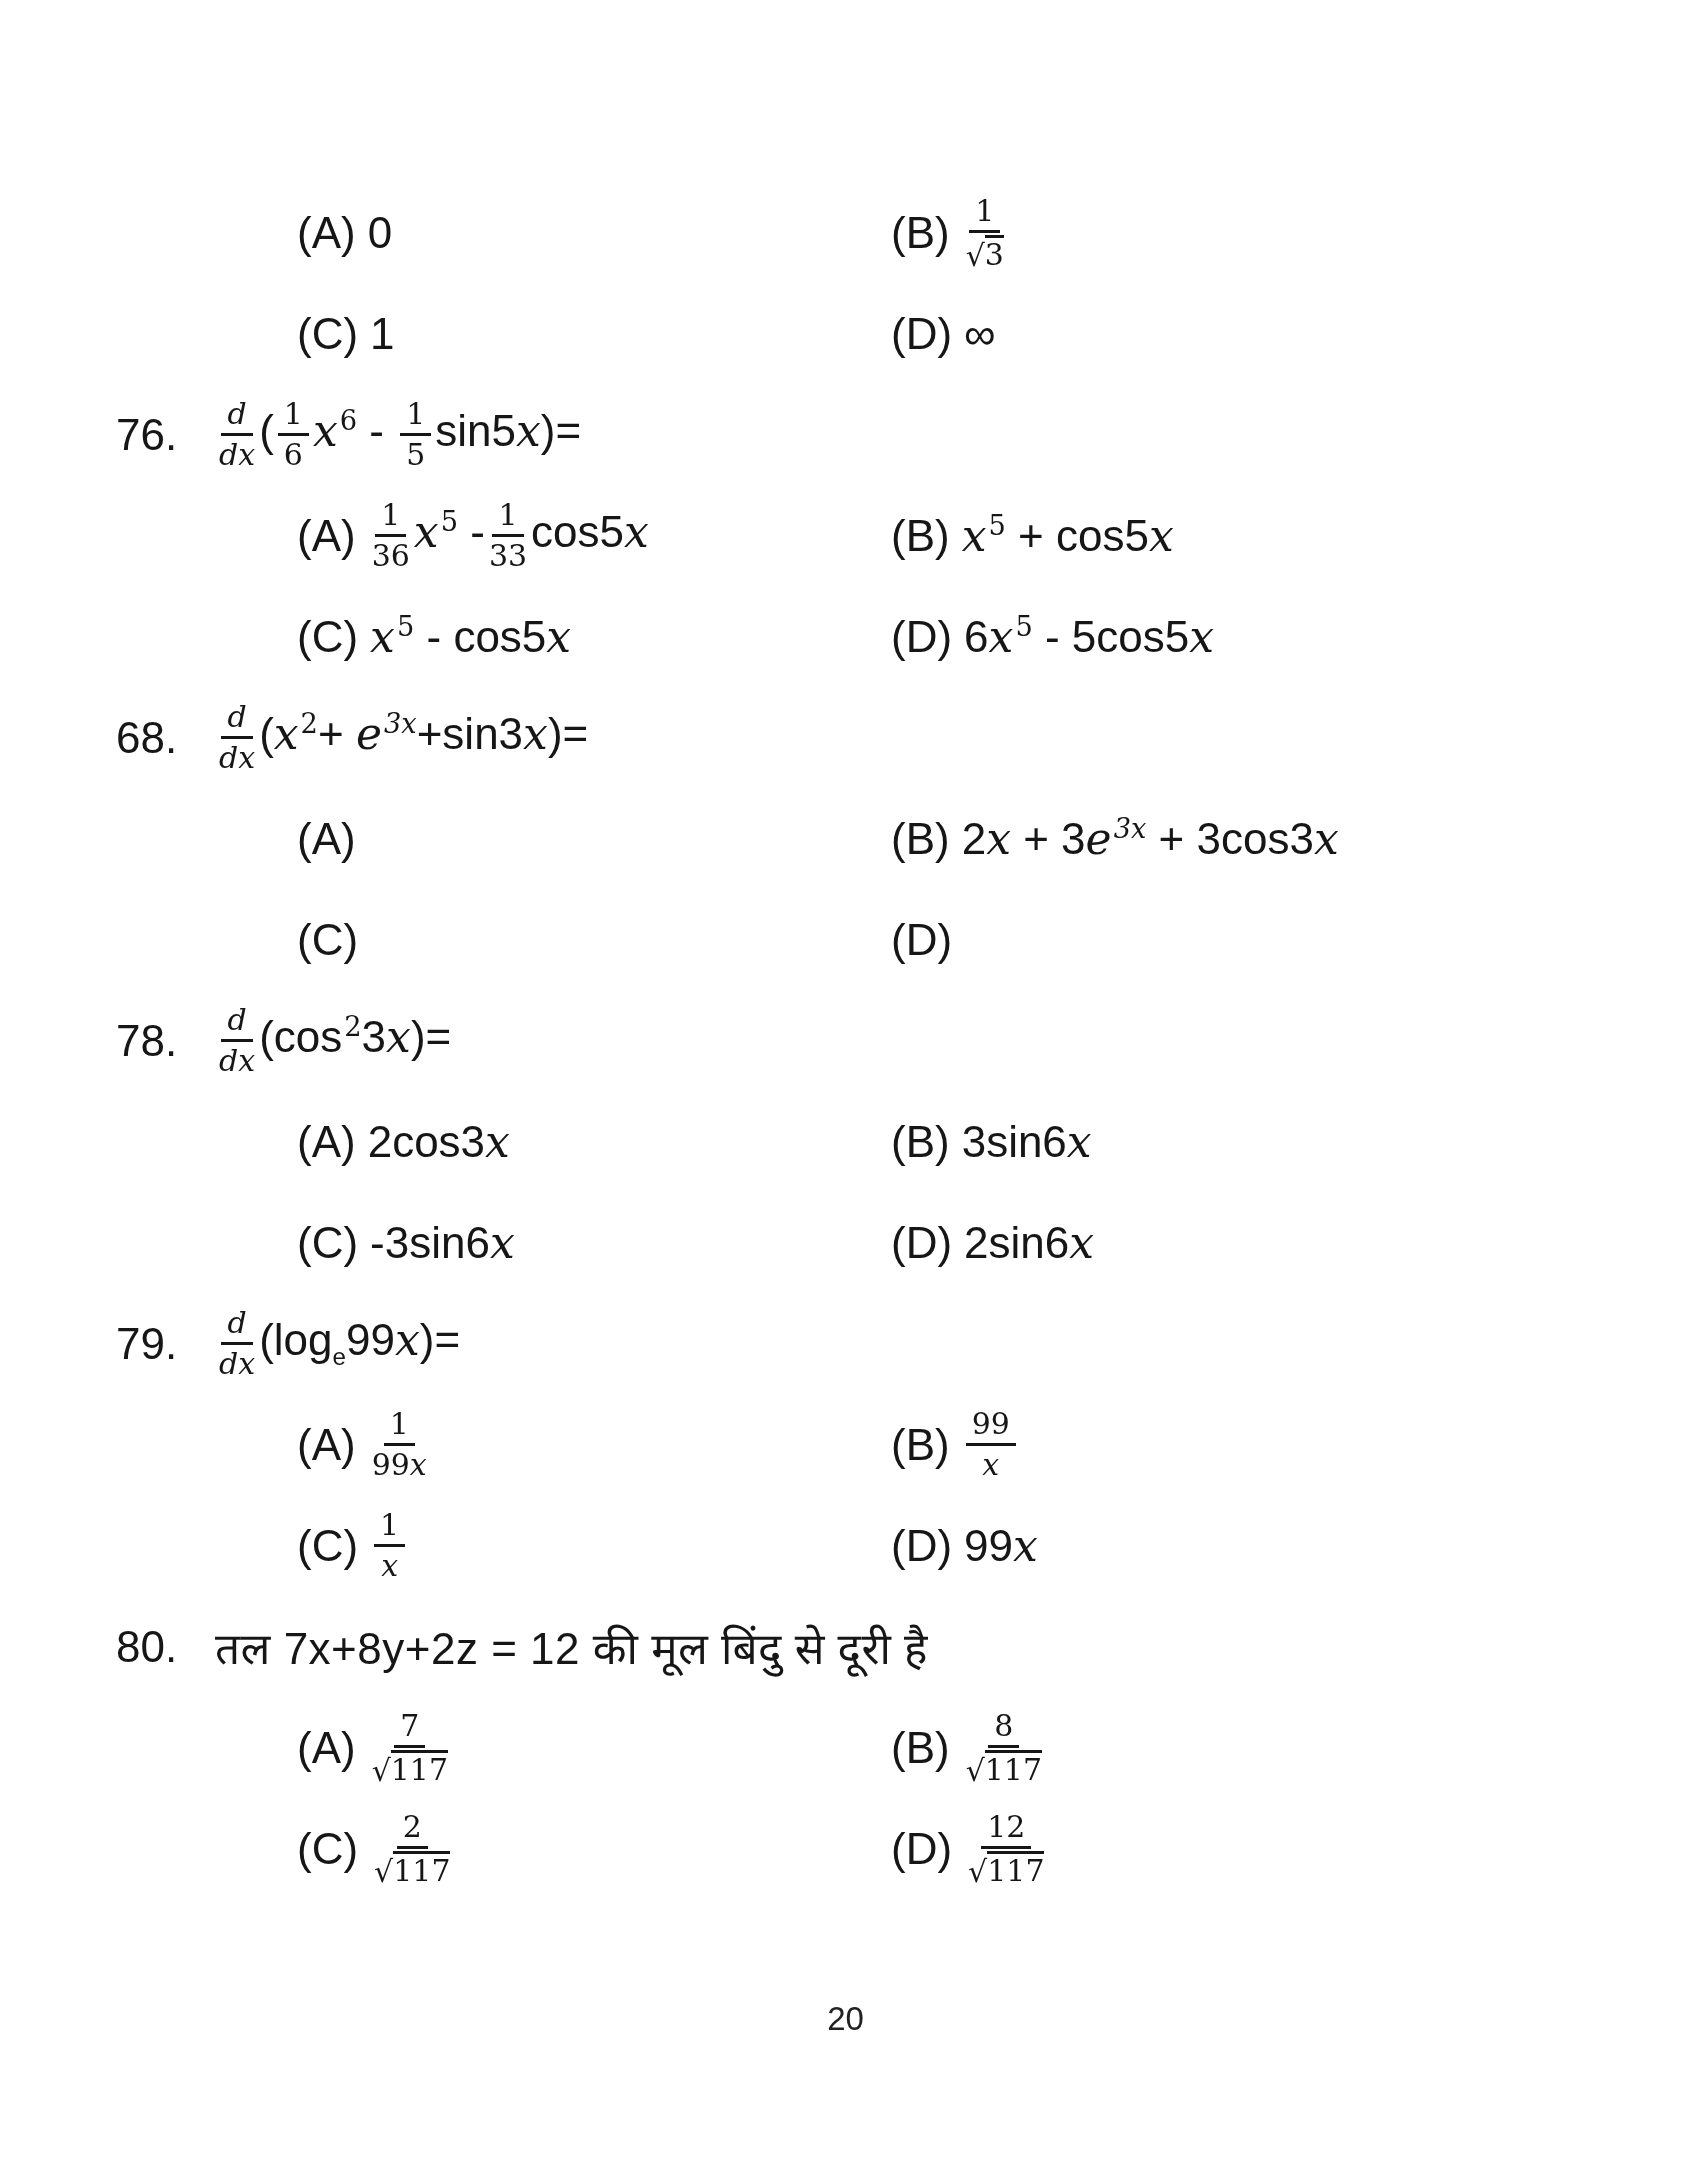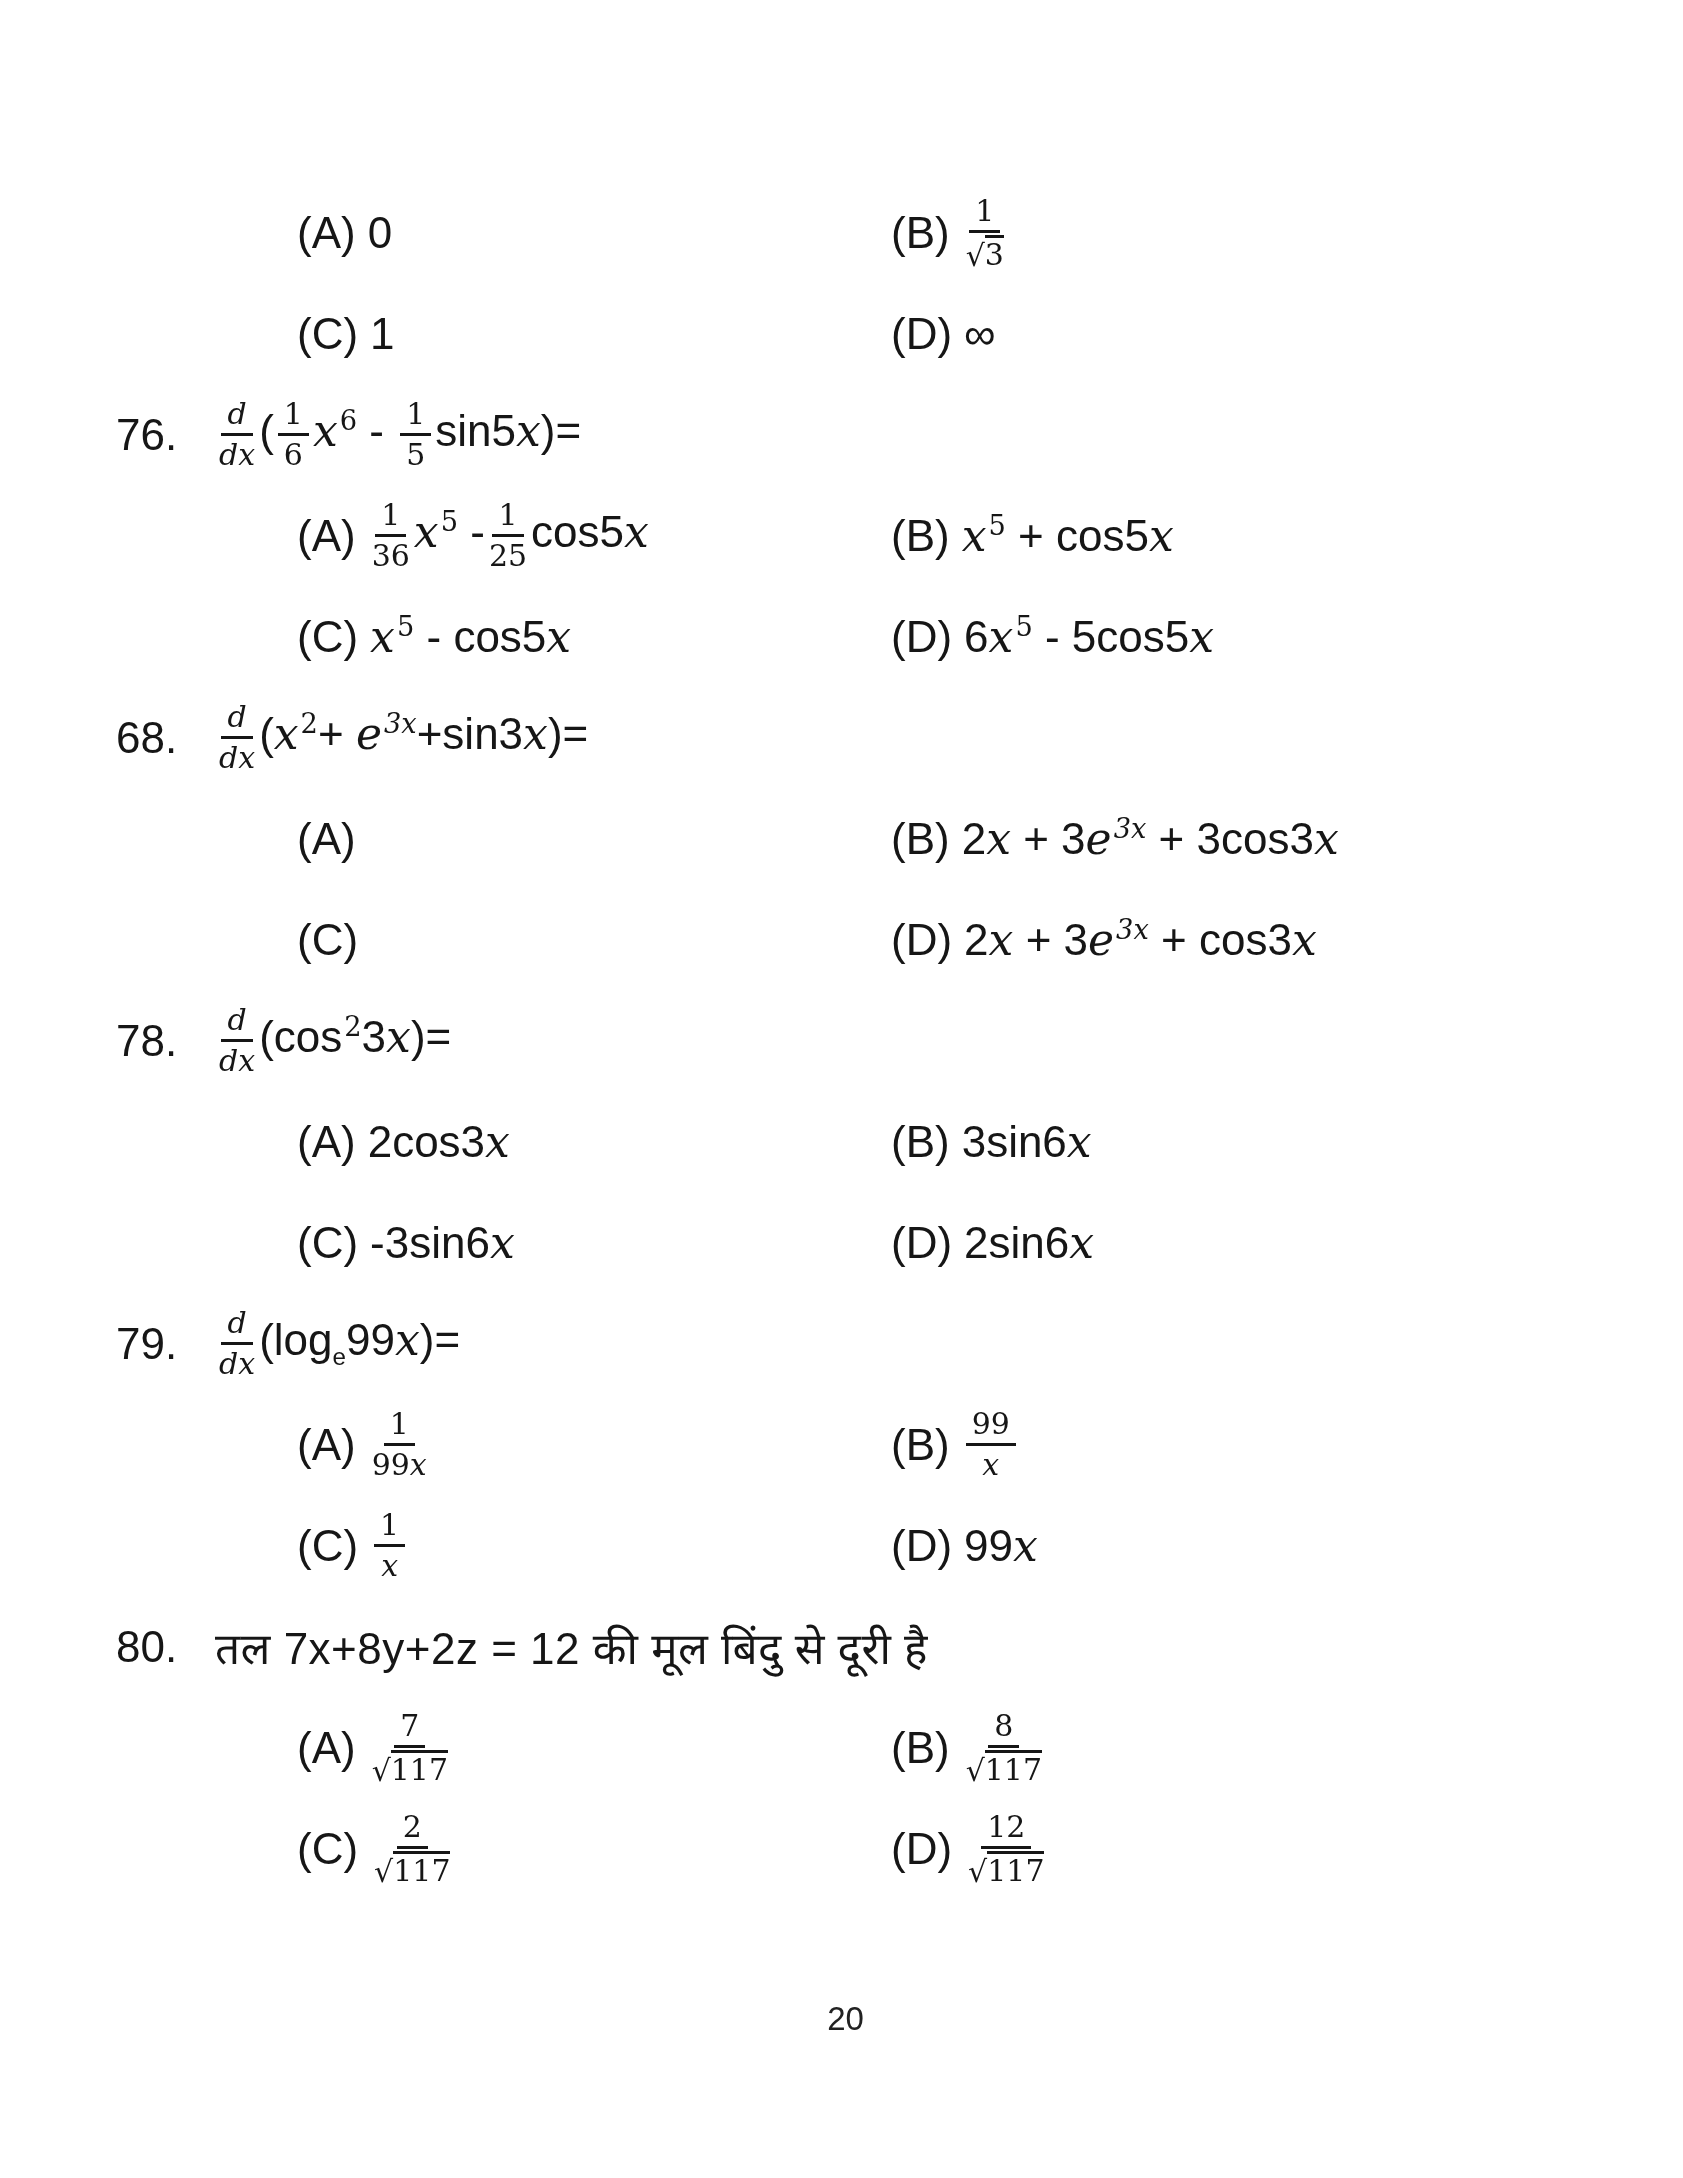--- a/index.html
+++ b/index.html
@@ -134,21 +134,21 @@
             </span><span class="mtxt">sin5</span><span class="mvar">x</span><span class="mtxt">)=</span></span>
         </div>
         <div class="opts">
           <div class="opt">
             <span class="olabel">(A)</span>
             <span class="omath"><span class="mfrac">
                 <span class="mnum"><span class="mtxt">1</span></span>
                 <span class="mden"><span class="mtxt">36</span></span>
               </span><span class="mvar">x</span><sup class="msup"><span class="mtxt">5</span></sup><span class="mtxt">  -</span><span class="mfrac">
                 <span class="mnum"><span class="mtxt">1</span></span>
-                <span class="mden"><span class="mtxt">25</span></span>
+                <span class="mden"><span class="mtxt">33</span></span>
               </span><span class="mtxt">cos5</span><span class="mvar">x</span></span>
           </div>
           <div class="opt">
             <span class="olabel">(B)</span>
             <span class="omath"><span class="mvar">x</span><sup class="msup"><span class="mtxt">5</span></sup><span class="mtxt"> + cos5</span><span class="mvar">x</span></span>
           </div>
           <div class="opt">
             <span class="olabel">(C)</span>
             <span class="omath"><span class="mvar">x</span><sup class="msup"><span class="mtxt">5</span></sup><span class="mtxt"> - cos5</span><span class="mvar">x</span></span>
           </div>
@@ -172,21 +172,20 @@
           </div>
           <div class="opt">
             <span class="olabel">(B)</span>
             <span class="omath"><span class="mtxt">2</span><span class="mvar">x</span><span class="mtxt"> + 3</span><span class="mvar">e</span><sup class="msup"><span class="mvar">3x</span></sup><span class="mtxt"> + 3cos3</span><span class="mvar">x</span></span>
           </div>
           <div class="opt">
             <span class="olabel">(C)</span>
           </div>
           <div class="opt">
             <span class="olabel">(D)</span>
-            <span class="omath"><span class="mtxt">2</span><span class="mvar">x</span><span class="mtxt"> + 3</span><span class="mvar">e</span><sup class="msup"><span class="mvar">3x</span></sup><span class="mtxt"> + cos3</span><span class="mvar">x</span></span>
           </div>
         </div>
       </div>
       <div class="question">
         <div class="qrow">
           <span class="qnum">78.</span>
           <span class="qbody"><span class="mfrac">
               <span class="mnum"><span class="mvar">d</span></span>
               <span class="mden"><span class="mvar">dx</span></span>
             </span><span class="mtxt">(cos</span><sup class="msup"><span class="mtxt">2</span></sup><span class="mtxt">3</span><span class="mvar">x</span><span class="mtxt">)=</span></span>

